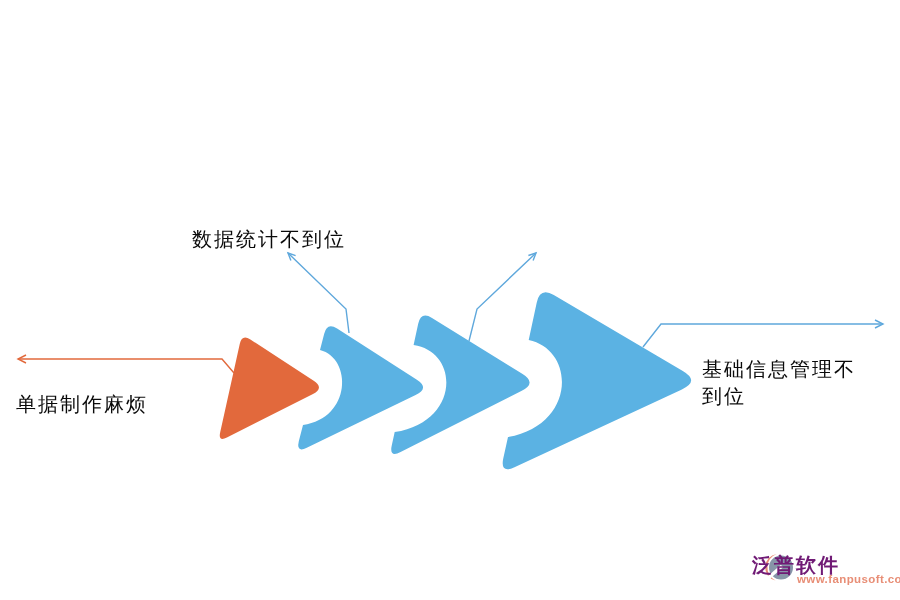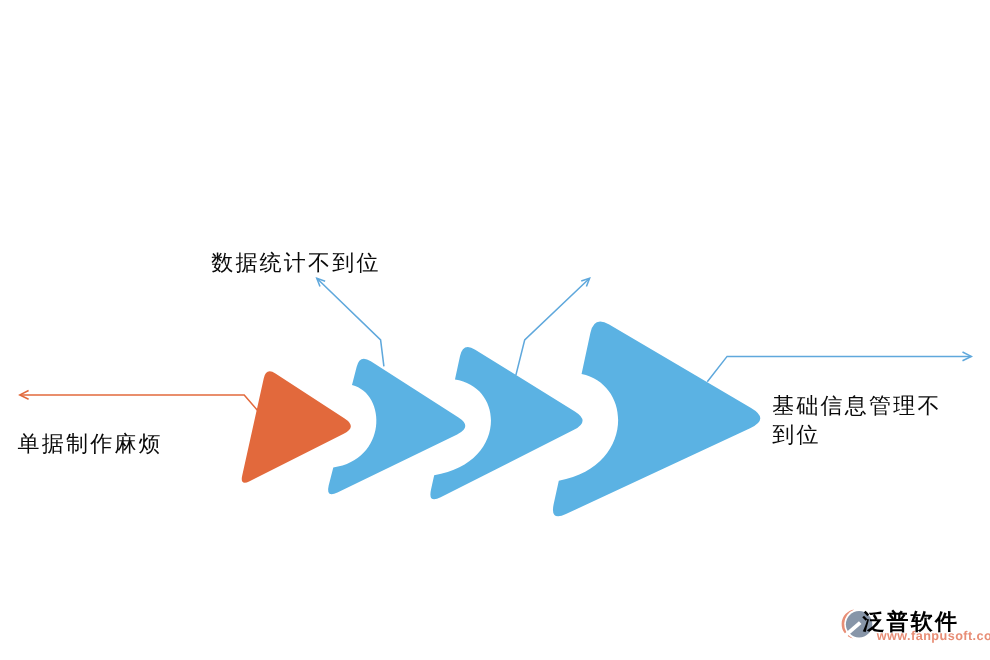--- a/index.html
+++ b/index.html
@@ -12,22 +12,22 @@
     position:absolute;color:#0a0a0a;font-weight:400;font-size:20px;
     letter-spacing:2px;line-height:27px;white-space:nowrap;margin-top:20px;
   }
   .lbl.wrap{white-space:normal;word-break:break-all;}
   .lbl-top1{left:192px;top:206px;}
   .lbl-top2{left:472px;top:208px;width:164px;}
   .lbl-left{left:16px;top:371px;}
   .lbl-right{left:702px;top:336px;width:164px;}
   .wm-logo{position:absolute;left:764px;top:552px;}
   .wm-brand{
-    position:absolute;left:784px;top:552px;font-size:20px;font-weight:700;
-    letter-spacing:2px;color:#000000;white-space:nowrap;
+    position:absolute;left:752px;top:552px;font-size:20px;font-weight:700;
+    letter-spacing:2px;color:#701a75;white-space:nowrap;
   }
   .wm-url{
     position:absolute;left:797px;top:573px;font-size:11.5px;font-weight:700;
     letter-spacing:0.4px;color:#e88e76;white-space:nowrap;
   }
 </style>
 </head>
 <body>
 
 <div class="canvas">

